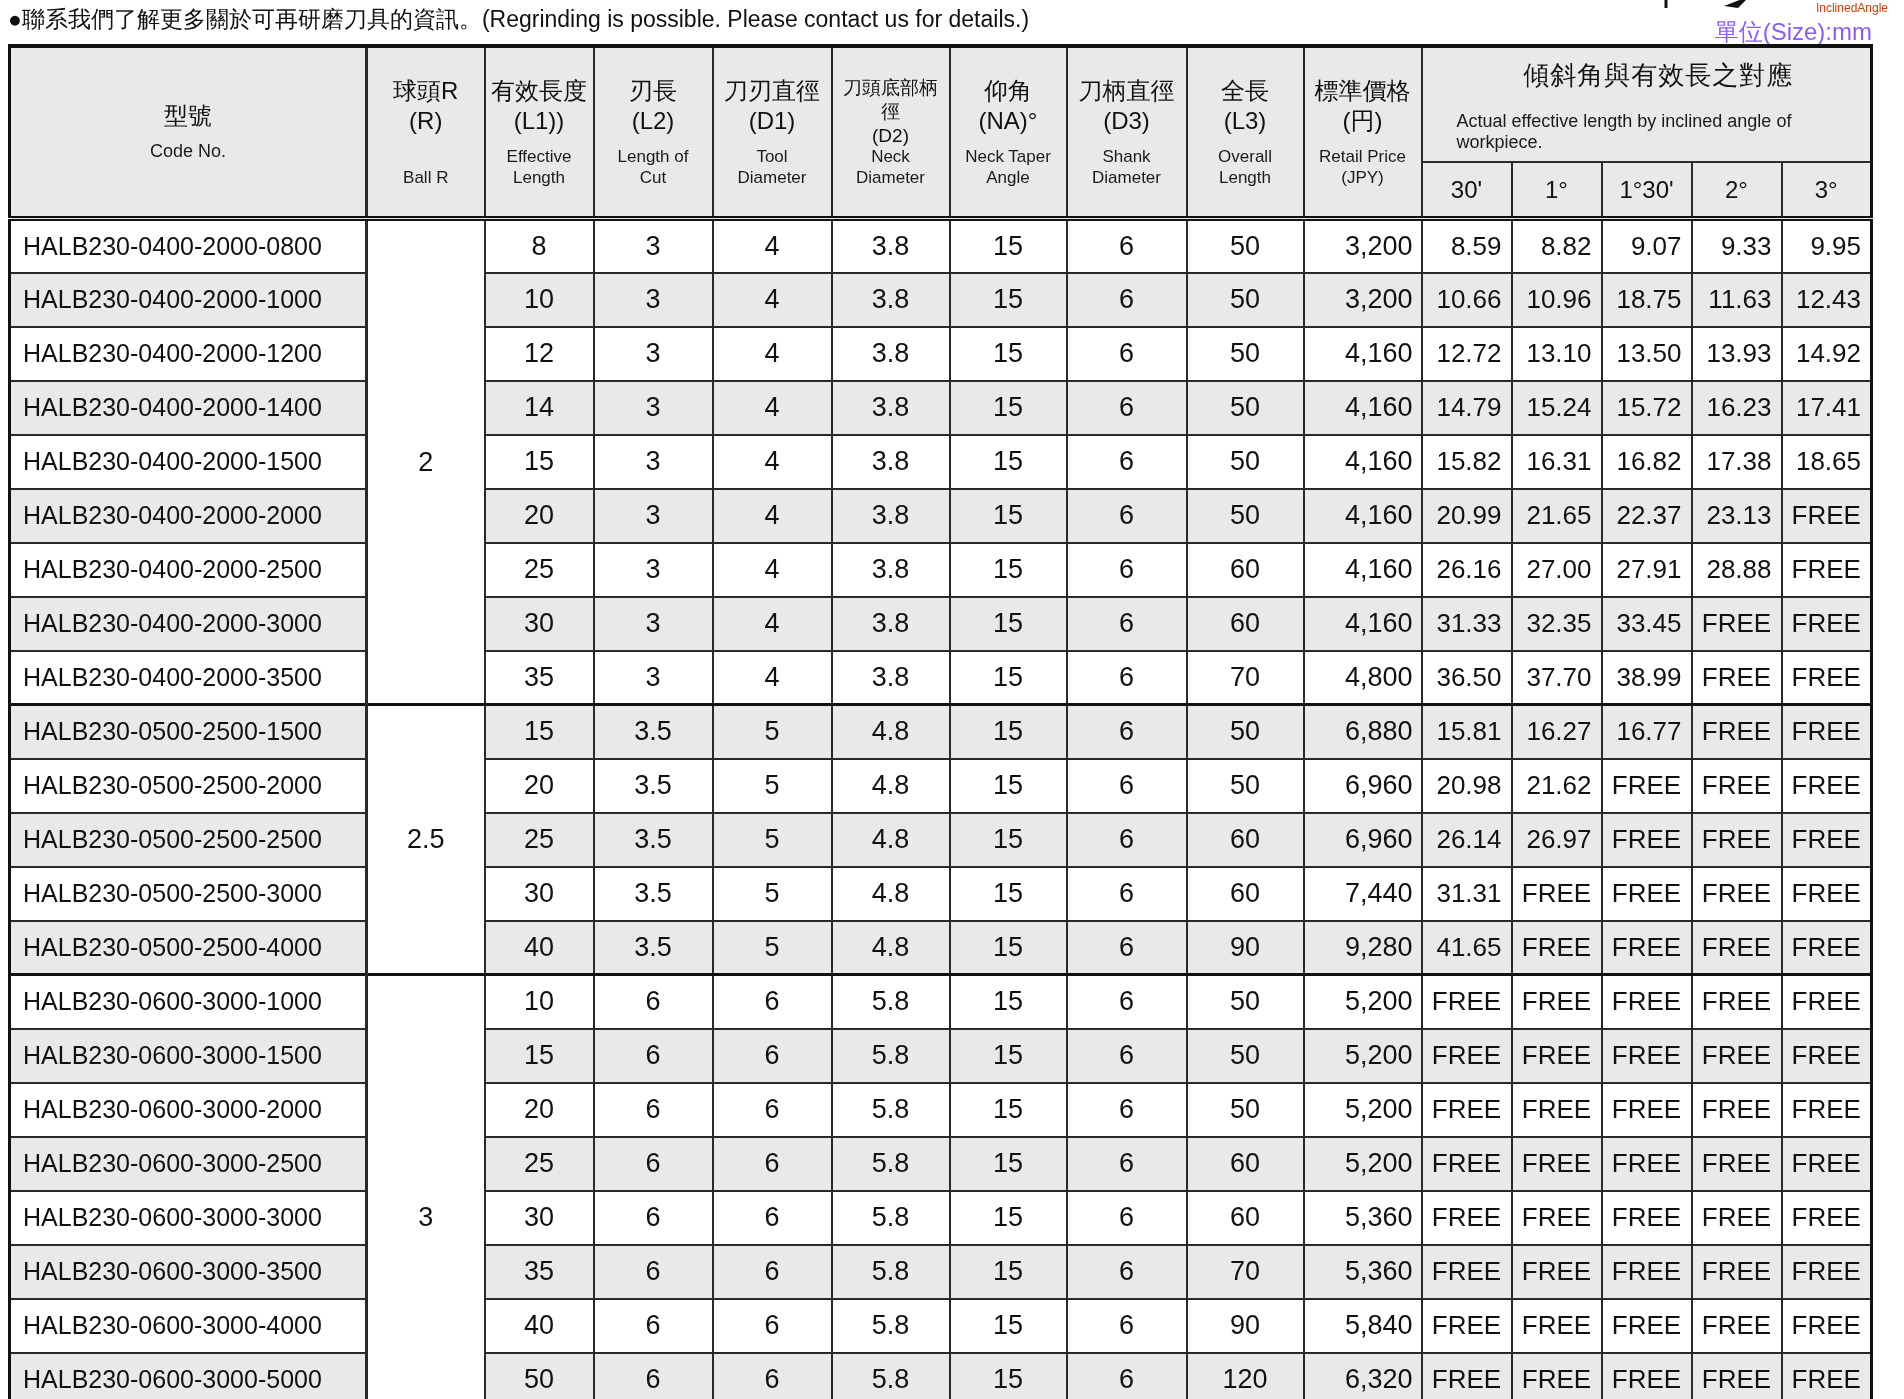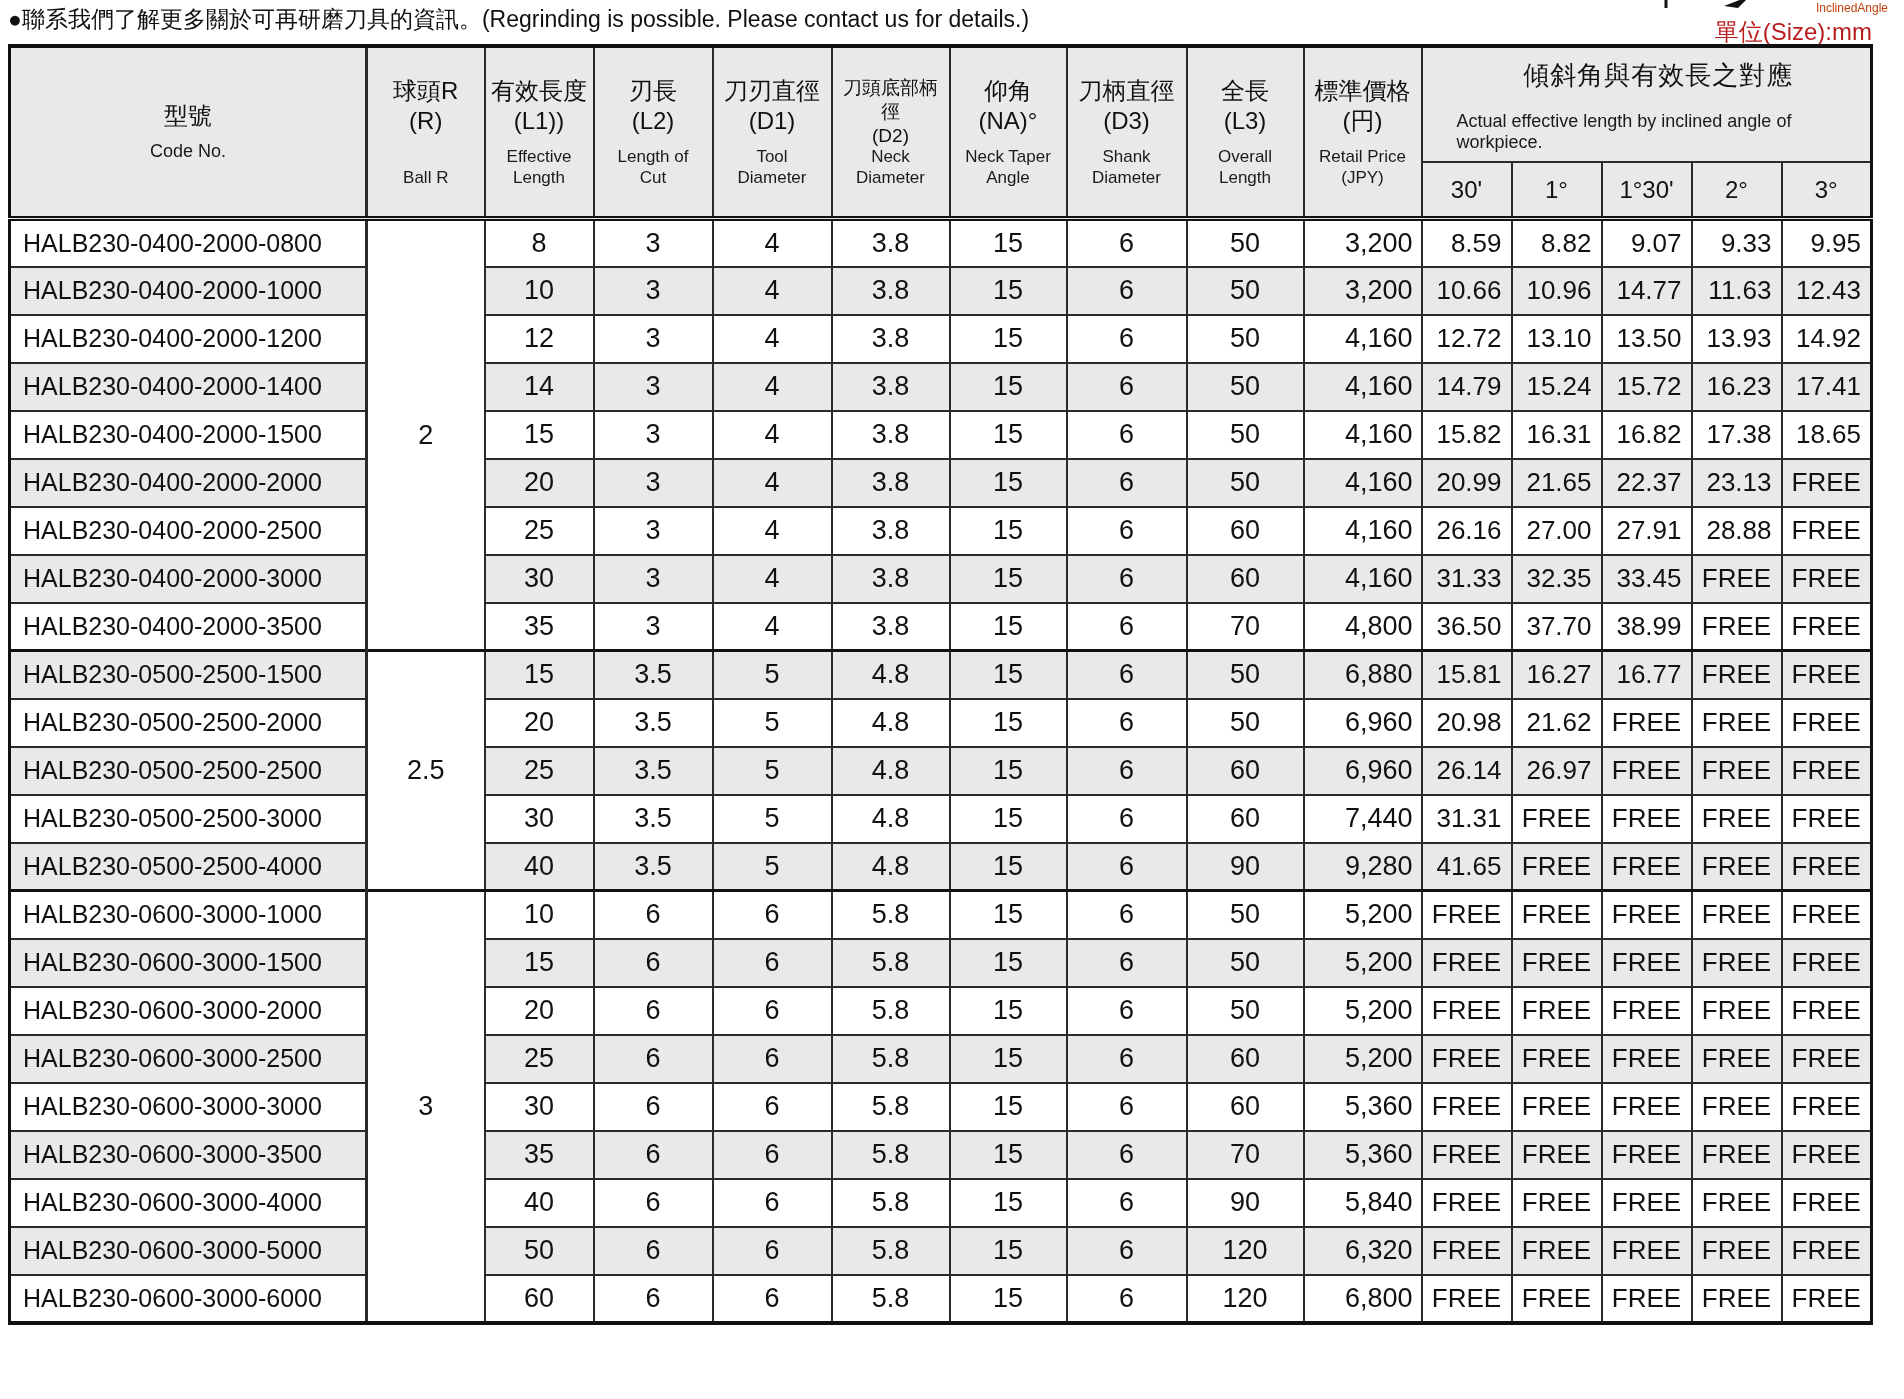--- a/index.html
+++ b/index.html
@@ -7,21 +7,21 @@
     width:1904px;height:1399px;position:relative;background:#ffffff;
     font-family:"Liberation Sans","DejaVu Sans",sans-serif;color:#111;
     overflow:hidden;
   }
   
   .note{
     position:absolute;top:4px;left:8px;font-size:23px;letter-spacing:0;
     white-space:nowrap;color:#101010;
   }
   .unit{
-    position:absolute;top:16px;right:32px;font-size:24px;color:#b91c1c;
+    position:absolute;top:16px;right:32px;font-size:24px;color:#8b5cf6;
   }
   .inclined{
     position:absolute;top:1px;right:16px;font-size:12px;color:#c2410c;
   }
   .angle-icon{
     position:absolute;top:-6px;right:150px;width:90px;height:16px;overflow:hidden;
   }
   
   table{
     position:absolute;left:8px;top:44px;
@@ -48,21 +48,21 @@
   .hcell .en{font-size:17px;line-height:1.2;text-align:center;color:#1a1a1a;white-space:pre-line;}
   .hcell.center{justify-content:center;border-radius:26px;}
   .hcell.center .en{margin-top:10px;font-size:18px;}
   .agroup{display:flex;flex-direction:column;justify-content:space-between;
           height:100%;padding:10px 6px 8px 6px;box-sizing:border-box;}
   .agroup .cjk{font-size:26px;text-align:center;letter-spacing:1px;}
   .agroup .en{font-size:18px;text-align:left;padding-left:4px;color:#1a1a1a;}
   th.code-h{border-right-width:3px;}
 
   
-  tbody tr{height:48px;}
+  tbody tr{height:54px;}
   tbody tr.row-gray td{background:#e9e9e9;}
   tbody tr.row-white td{background:#ffffff;}
   tbody tr.group-start td{border-top:3px solid #111;}
   td.code{font-size:25px;text-align:left;padding-left:12px;border-right-width:3px;
           letter-spacing:0;}
   td.ball{background:#ffffff !important;font-size:27px;text-align:center;}
   td.num{font-size:27px;text-align:center;}
   td.price{font-size:27px;text-align:right;padding-right:8px;}
   td.angle{font-size:26px;text-align:right;padding-right:9px;}
   td.angle.free{text-align:center;padding-right:0;}
@@ -216,21 +216,21 @@
         <td class="num">10</td>
         <td class="num">3</td>
         <td class="num">4</td>
         <td class="num">3.8</td>
         <td class="num">15</td>
         <td class="num">6</td>
         <td class="num">50</td>
         <td class="price">3,200</td>
         <td class="angle">10.66</td>
         <td class="angle">10.96</td>
-        <td class="angle">14.77</td>
+        <td class="angle">18.75</td>
         <td class="angle">11.63</td>
         <td class="angle">12.43</td>
       </tr>
       <tr class="row-white">
         <td class="code">HALB230-0400-2000-1200</td>
         <td class="num">12</td>
         <td class="num">3</td>
         <td class="num">4</td>
         <td class="num">3.8</td>
         <td class="num">15</td>

